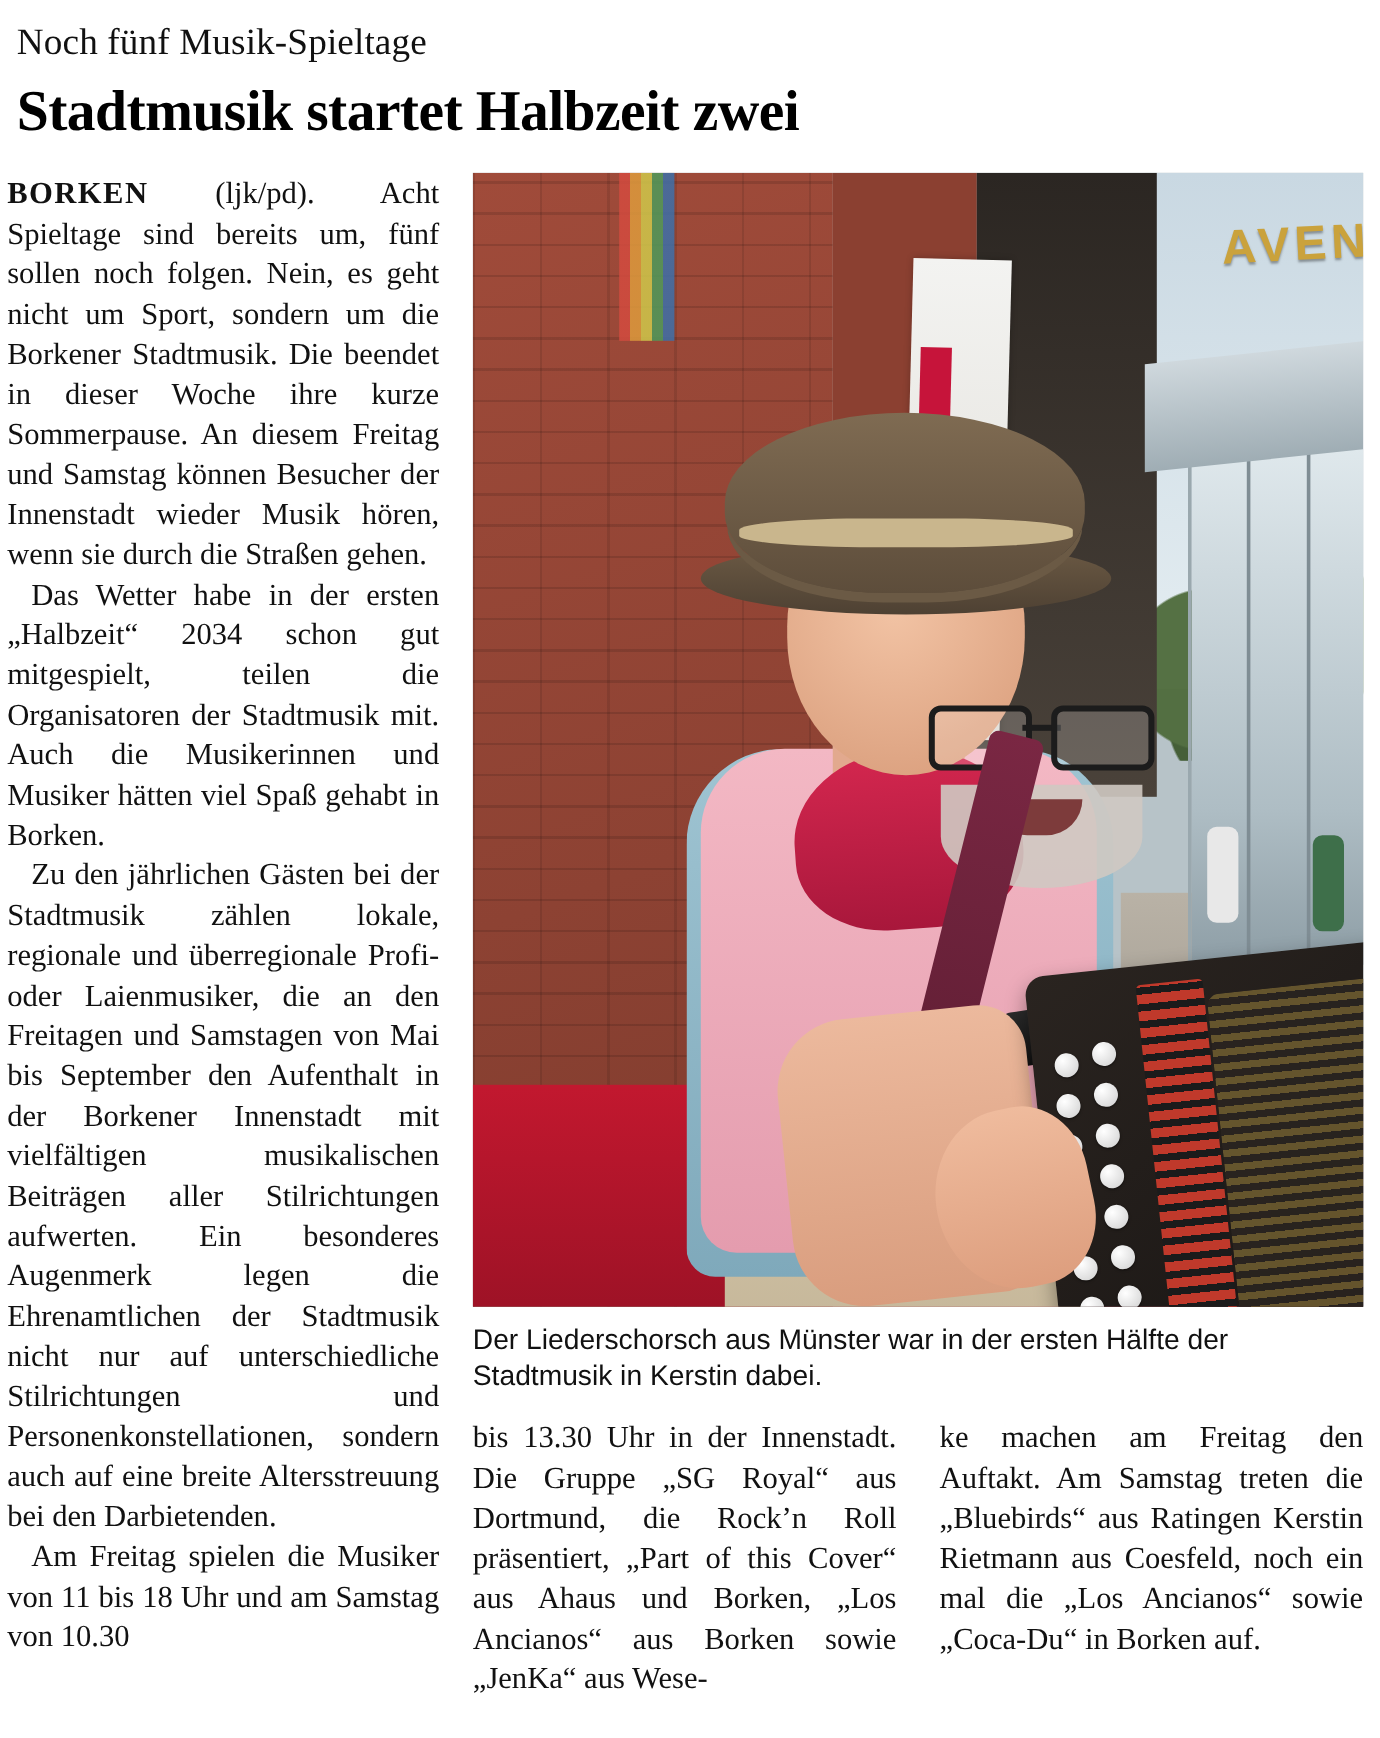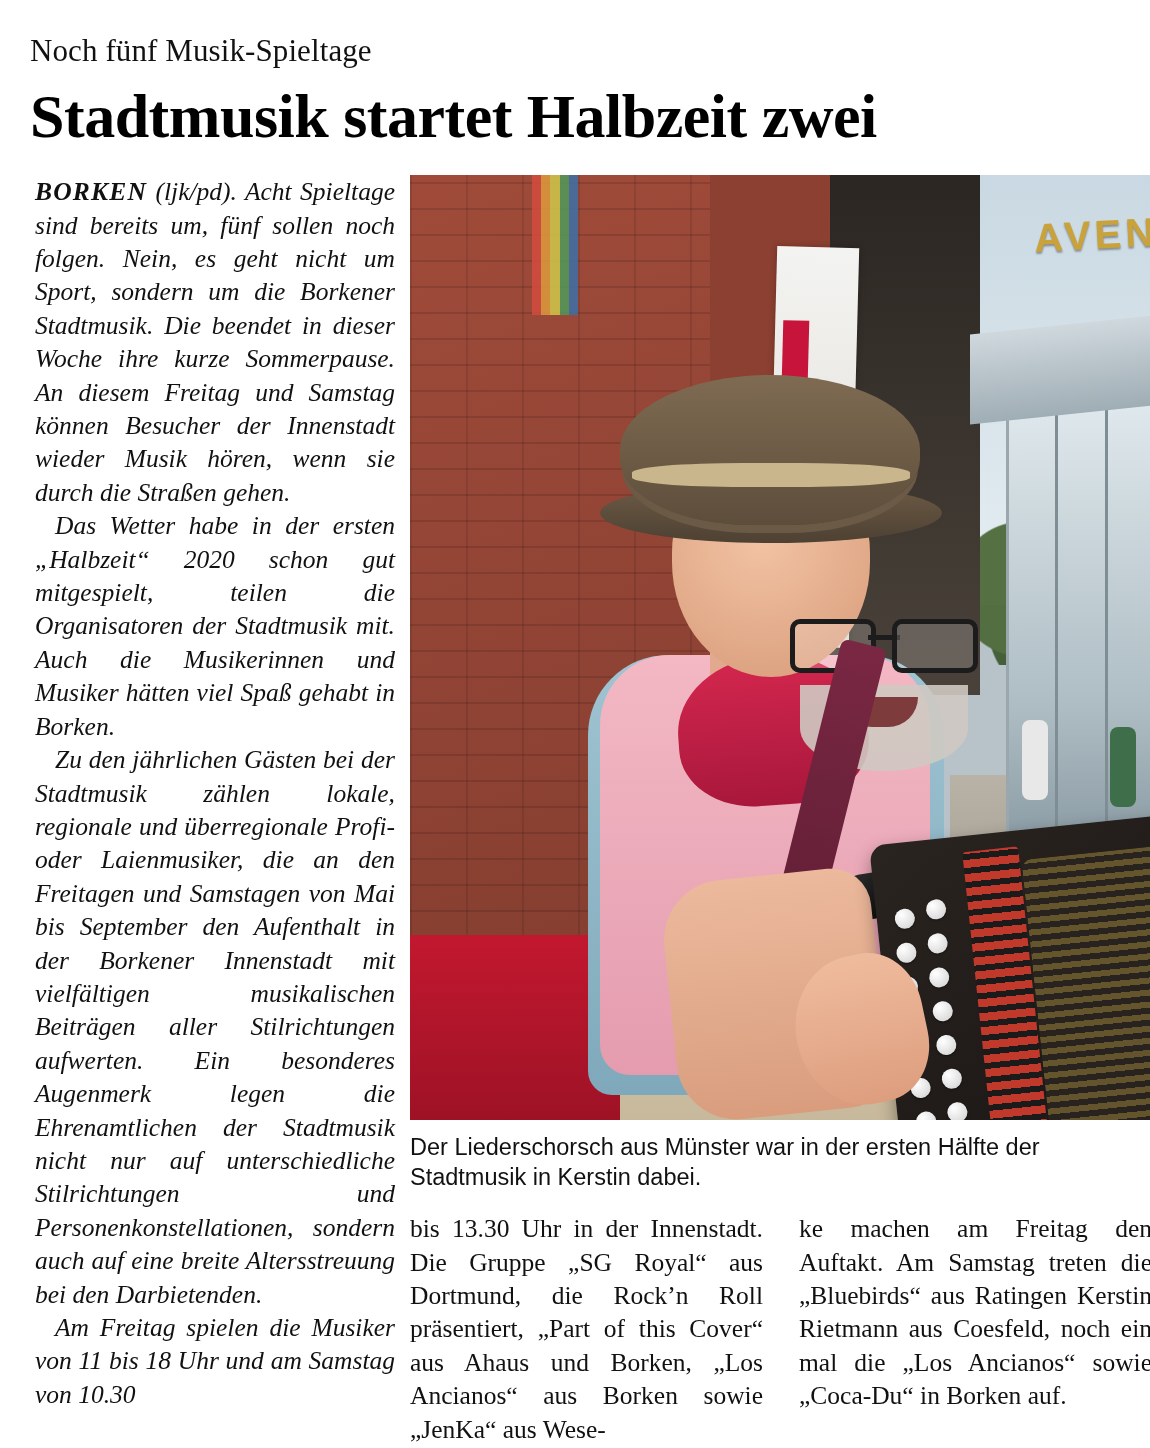--- a/index.html
+++ b/index.html
@@ -12,55 +12,54 @@
     height: 1448px;
     font-family: "Liberation Serif", serif;
     color: #111;
     -webkit-font-smoothing: antialiased;
   }
   .page {
     position: relative;
     width: 1150px;
     height: 1448px;
     overflow: hidden;
-    padding: 16px;
+    padding: 0;
     box-sizing: border-box;
   }
   
   .kicker {
     font-family: "Liberation Serif", serif;
     font-size: 31px;
     line-height: 1.1;
     margin: 18px 0 0 14px;
     letter-spacing: 0.1px;
     color: #111;
   }
   .headline {
     font-family: "Liberation Serif", serif;
     font-weight: bold;
-    font-size: 62px;
+    font-size: 48px;
     line-height: 1.05;
     margin: 16px 0 0 14px;
     letter-spacing: -0.5px;
     color: #000;
   }
   
   .body-area {
     position: relative;
     margin-top: 26px;
     padding: 0 14px 0 14px;
     box-sizing: border-box;
     width: 1150px;
   }
   .col-left {
     position: absolute;
-    left: 19px;
+    left: 6px;
     top: 0;
     width: 360px;
-    font-style: italic;
   }
   .col-right {
     position: absolute;
     left: 394px;
     top: 0;
     width: 742px;
   }
   p.body-text {
     margin: 0;
     font-size: 25.5px;
@@ -360,21 +359,21 @@
 
 <div class="page">
 
   <div class="kicker">Noch fünf Musik-Spieltage</div>
   <h1 class="headline">Stadtmusik startet Halbzeit zwei</h1>
 
   <div class="body-area">
 
     <div class="col-left">
       <p class="body-text"><span class="dateline">BORKEN</span> <span>(ljk/pd).</span> <span>Acht Spieltage sind bereits um, fünf sollen noch folgen. Nein, es geht nicht um Sport, sondern um die Borkener Stadtmusik. Die beendet in dieser Woche ihre kurze Sommerpause. An diesem Freitag und Samstag können Besucher der Innenstadt wieder Musik hören, wenn sie durch die Straßen gehen.</span></p>
-      <p class="body-text">Das Wetter habe in der ersten „Halbzeit“ 2020 schon gut mitgespielt, teilen die Organisatoren der Stadtmusik mit. Auch die Musikerinnen und Musiker hätten viel Spaß gehabt in Borken.</p>
+      <p class="body-text">Das Wetter habe in der ersten „Halbzeit“ 2034 schon gut mitgespielt, teilen die Organisatoren der Stadtmusik mit. Auch die Musikerinnen und Musiker hätten viel Spaß gehabt in Borken.</p>
       <p class="body-text">Zu den jährlichen Gästen bei der Stadtmusik zählen lokale, regionale und überregionale Profi- oder Laienmusiker, die an den Freitagen und Samstagen von Mai bis September den Aufenthalt in der Borkener Innenstadt mit vielfältigen musikalischen Beiträgen aller Stilrichtungen aufwerten. Ein besonderes Augenmerk legen die Ehrenamtlichen der Stadtmusik nicht nur auf unterschiedliche Stilrichtungen und Personenkonstellationen, sondern auch auf eine breite Altersstreuung bei den Darbietenden.</p>
       <p class="body-text">Am Freitag spielen die Musiker von 11 bis 18 Uhr und am Samstag von 10.30</p>
     </div>
 
     <div class="col-right">
 
       <div class="photo-wrap">
         <div class="photo">
           <div class="sky"></div>
           <div class="trees"></div>

